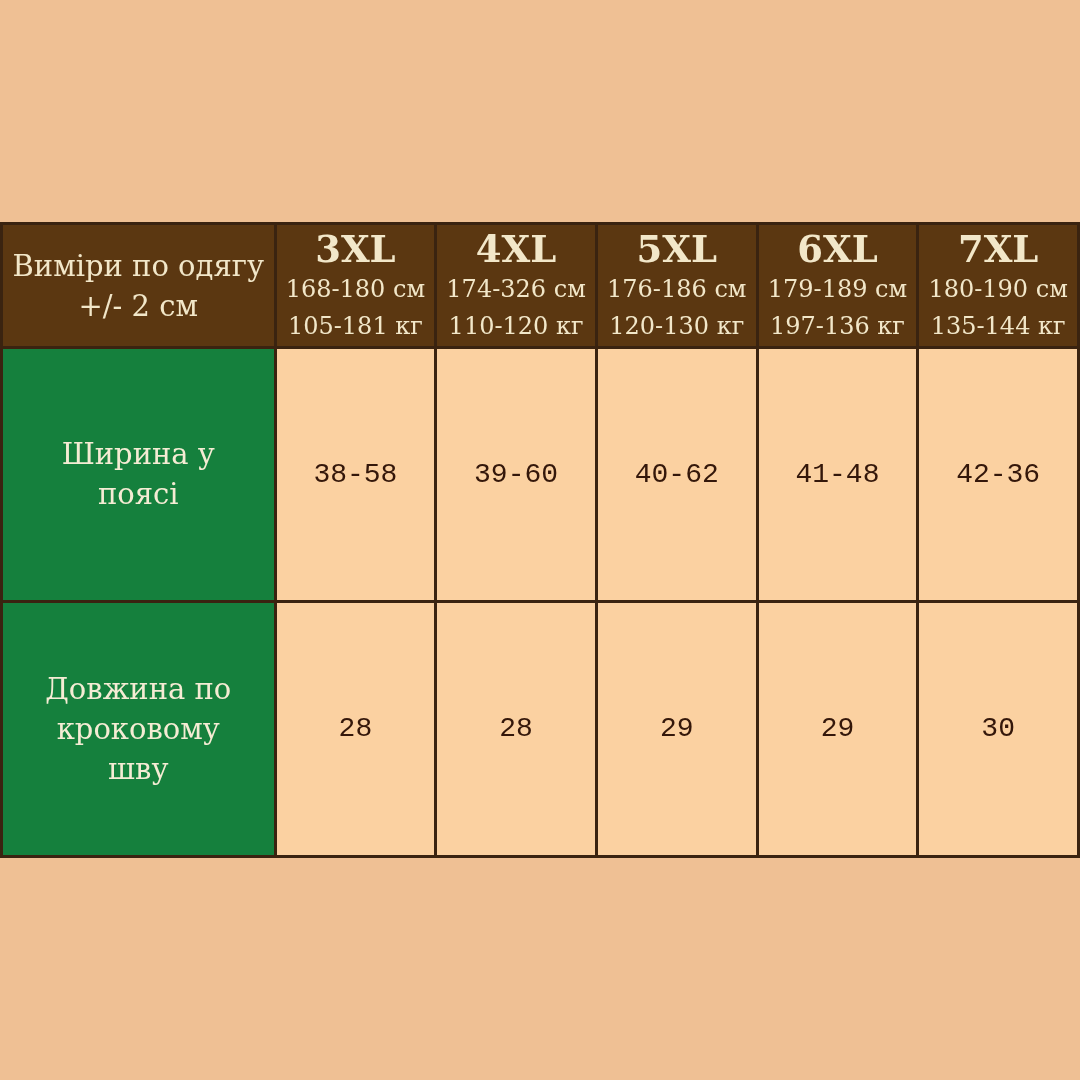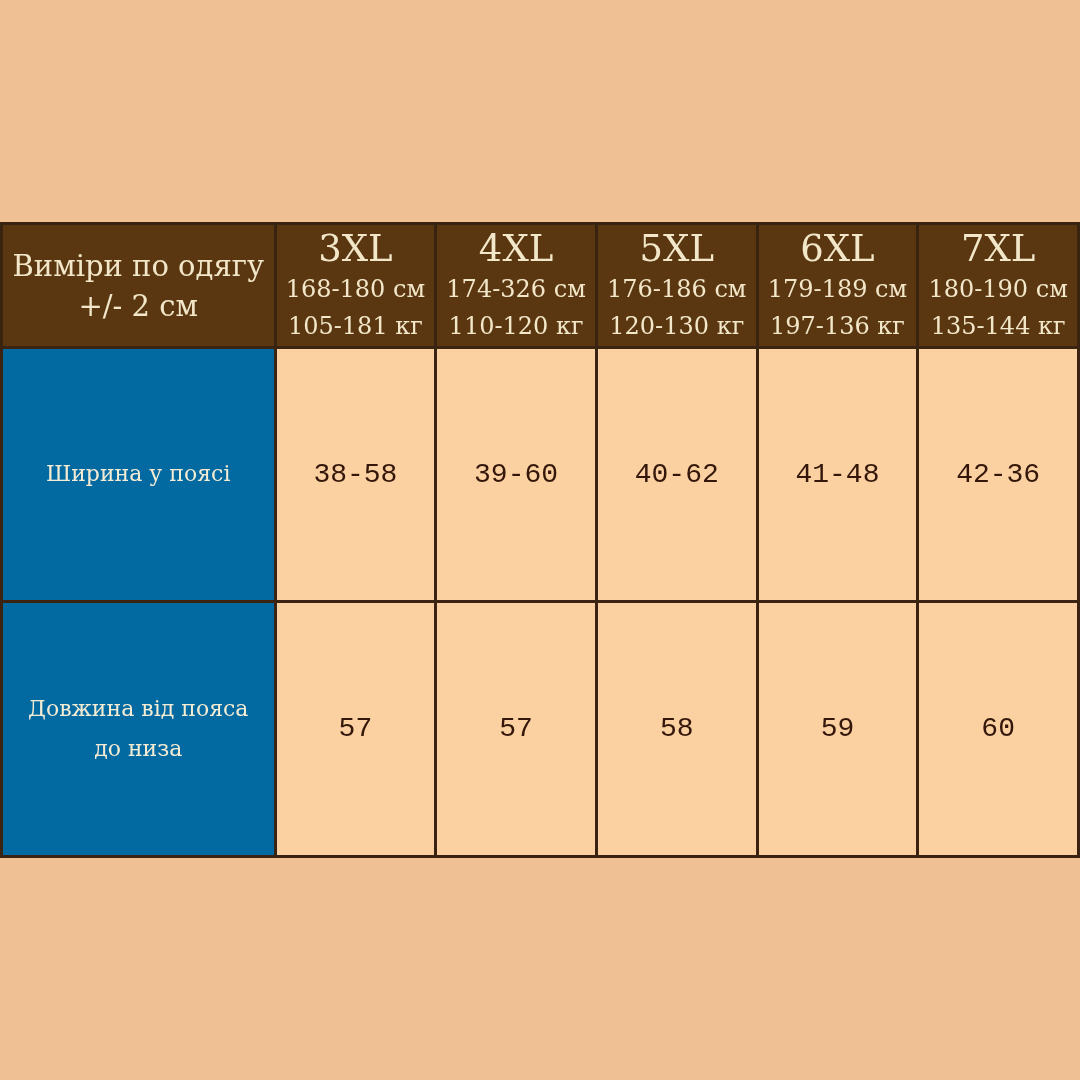--- a/index.html
+++ b/index.html
@@ -45,35 +45,35 @@
     height: 121px;
     margin-top: 13px;
   }
   th.corner-cell {
     font-size: 29px;
     line-height: 40px;
     padding: 0 14px;
   }
   .size-label {
     font-size: 37px;
-    font-weight: normal;
+    font-weight: bold;
     line-height: 44px;
     display: block;
   }
   .height-range, .weight-range {
     font-size: 24px;
     line-height: 37px;
     display: block;
   }
   
   tbody th.row-label {
-    background: #0369a1;
+    background: #15803d;
     color: #f5ecd4;
     font-weight: normal;
-    font-size: 22px;
+    font-size: 29px;
     line-height: 40px;
     padding: 0 22px;
   }
   tbody td.value-cell {
     background: #fbd1a1;
     color: #34170a;
     font-size: 28px;
     font-family: Liberation Mono, monospace;
   }
   tbody tr:nth-child(1) { height: 127px; }
@@ -130,22 +130,22 @@
     <tbody>
       <tr>
         <th class="row-label">Ширина у поясі</th>
         <td class="value-cell">38-58</td>
         <td class="value-cell">39-60</td>
         <td class="value-cell">40-62</td>
         <td class="value-cell">41-48</td>
         <td class="value-cell">42-36</td>
       </tr>
       <tr>
-        <th class="row-label">Довжина від пояса до низа</th>
-        <td class="value-cell">57</td>
-        <td class="value-cell">57</td>
-        <td class="value-cell">58</td>
-        <td class="value-cell">59</td>
-        <td class="value-cell">60</td>
+        <th class="row-label">Довжина по кроковому шву</th>
+        <td class="value-cell">28</td>
+        <td class="value-cell">28</td>
+        <td class="value-cell">29</td>
+        <td class="value-cell">29</td>
+        <td class="value-cell">30</td>
       </tr>
     </tbody>
   </table>
 </div>
 
 </body></html>

